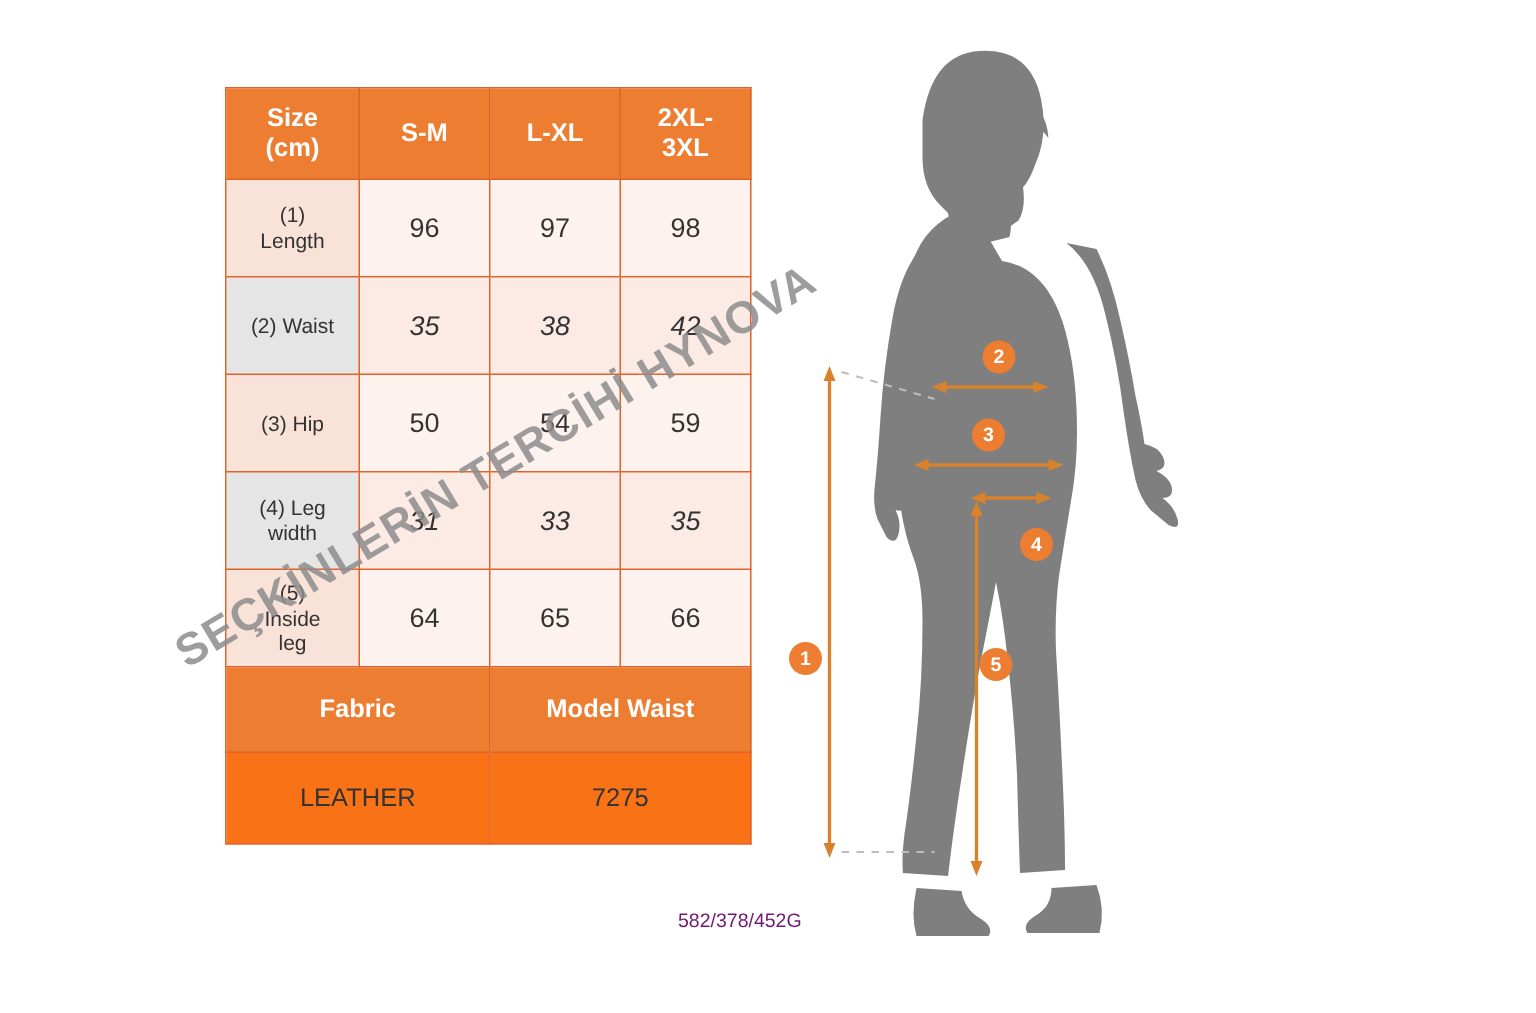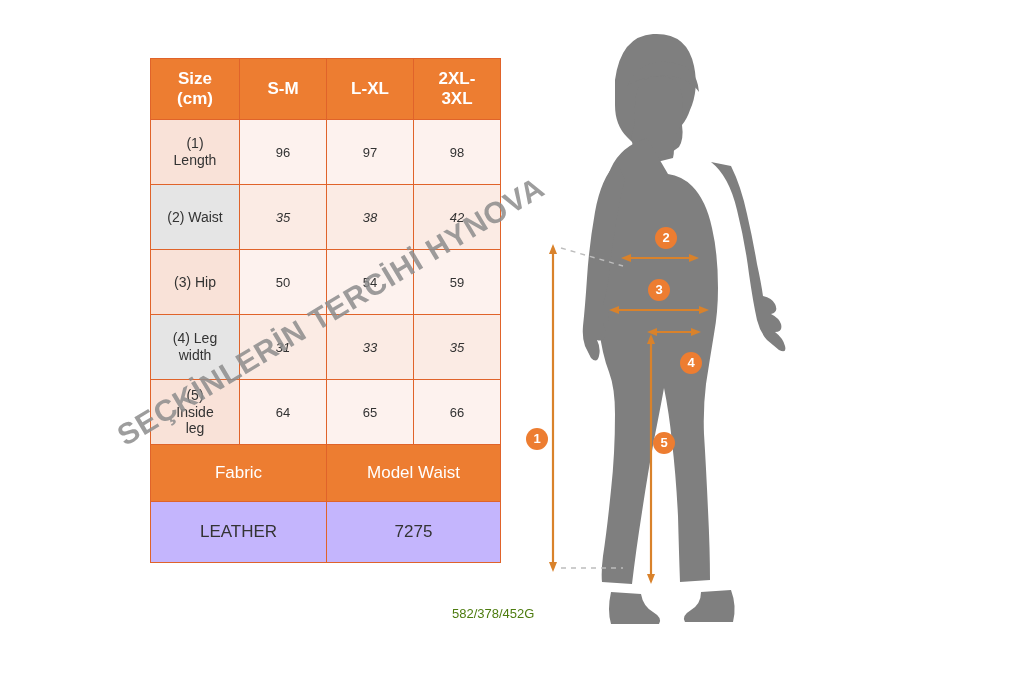--- a/index.html
+++ b/index.html
@@ -50,48 +50,48 @@
   .lbl-cell {
     background: #f9e2d8;
     color: #333333;
     font-size: 14px;
     height: 64px;
     line-height: 1.2;
   }
   .val-cell {
     background: #fdf2ee;
     color: #333333;
-    font-size: 13px;
+    font-size: 18px;
     height: 64px;
   }
   .lbl-cell.alt { background: #e5e5e5; }
   .val-cell.alt { background: #fbebe4; font-style: italic; }
   .fabric-hdr {
     background: #ed7d31;
     color: #ffffff;
-    font-weight: normal;
+    font-weight: bold;
     font-size: 17px;
     height: 56px;
   }
   .fabric-val {
-    background: #c4b5fd;
+    background: #f97316;
     color: #333333;
     font-size: 17px;
     height: 60px;
   }
   .col-label { width: 88px; }
   .col-v { width: 86px; }
 
   
   #product-code {
     position: absolute;
     left: 452px;
     top: 606px;
     font-size: 13px;
-    color: #4d7c0f;
+    color: #701a75;
   }
 
   
   #watermark {
     position: absolute;
     left: 300px;
     top: 330px;
     width: 420px;
     transform: translate(-50%, -50%) rotate(-31deg);
     text-align: center;

